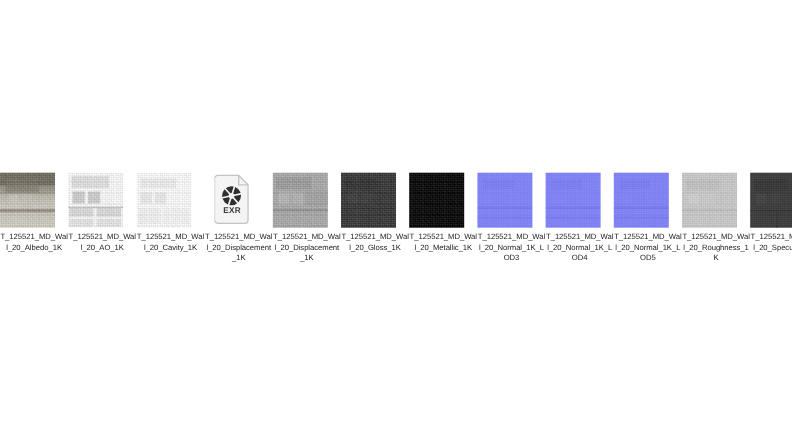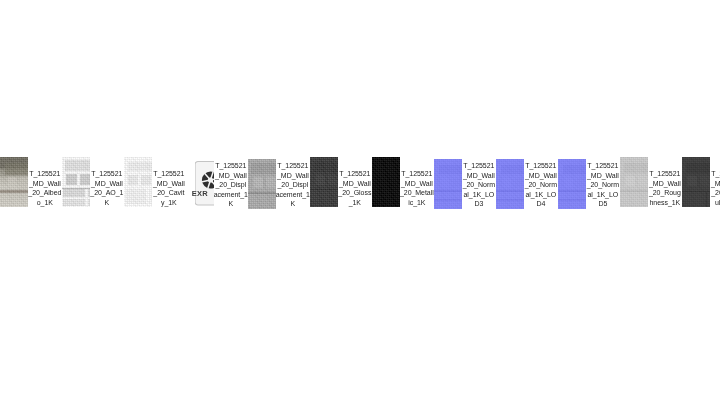--- a/index.html
+++ b/index.html
@@ -22,21 +22,22 @@
     width: 720px;
     display: flex;
     flex-direction: row;
     align-items: flex-start;
   }
 
   .asset-item {
     width: 62px;
     flex: 0 0 62px;
     display: flex;
-    align-items: flex-end;
+    flex-direction: column;
+    align-items: flex-start;
     box-sizing: border-box;
   }
 
   .thumb-frame {
     width: 50px;
     height: 50px;
     box-sizing: border-box;
     position: relative;
     overflow: hidden;
     background: #ffffff;

